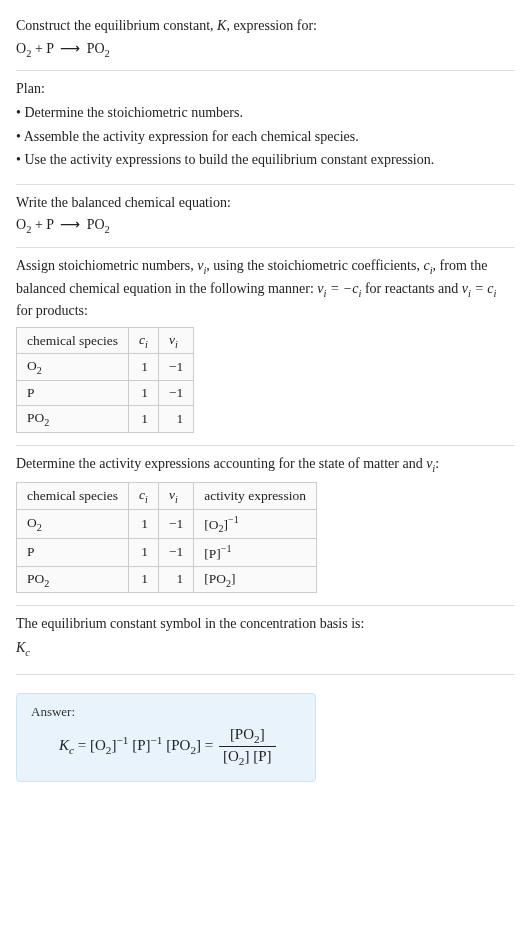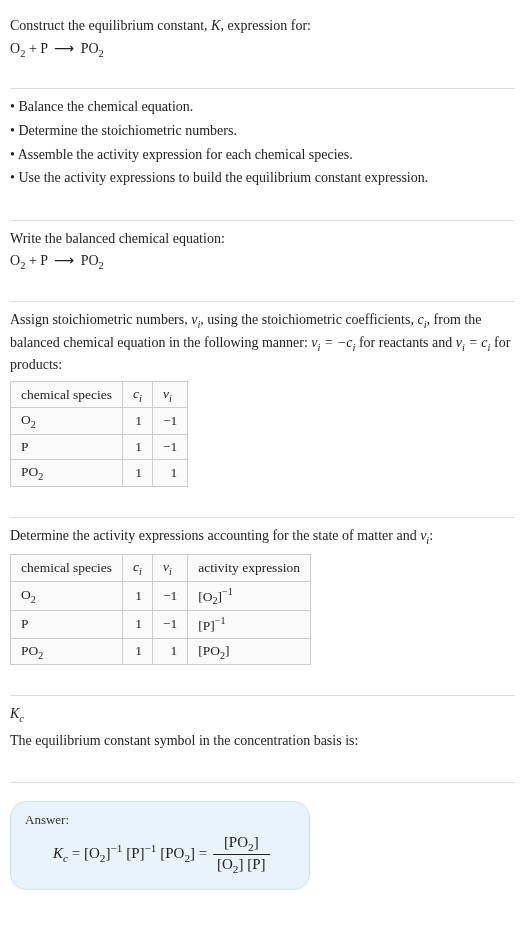--- a/index.html
+++ b/index.html
@@ -5,22 +5,23 @@
     * { box-sizing: border-box; margin: 0; padding: 0; }
     body {
       font-family: Georgia, 'Times New Roman', serif;
       font-size: 14px;
       color: #222;
       width: 525px;
       background: #fff;
       padding: 8px 10px;
     }
     .section {
-      padding: 8px 0 28px;
+      padding: 8px 0 10px;
       border-bottom: 1px solid #ddd;
+      margin-left: 6px;
     }
     .section:last-of-type { border-bottom: none; }
     .line { margin-bottom: 4px; line-height: 1.4; }
     .eqn { margin: 4px 0 2px; }
     sub { font-size: 0.75em; }
     sup { font-size: 0.75em; }
     .arrow { display: inline-block; margin: 0 3px; }
     .ital { font-style: italic; }
     table.data {
       border-collapse: collapse;
@@ -31,21 +32,21 @@
       padding: 4px 10px;
       text-align: left;
       font-weight: normal;
       background: #fafafa;
       font-size: 13.5px;
     }
     table.data td.num { text-align: right; }
     .answer-box {
       background: #e8f3fb;
       border: 1px solid #cde4f2;
-      border-radius: 16px;
+      border-radius: 4px;
       padding: 10px 14px 14px;
       margin-top: 10px;
       display: inline-block;
       min-width: 300px;
     }
     .answer-box .label {
       font-size: 13px;
       margin-bottom: 6px;
       color: #333;
     }
@@ -70,21 +71,21 @@
     <span>Construct the equilibrium constant, </span><span class="ital">K</span><span>, expression for:</span>
   </div>
   <div class="eqn">
     <span><span>O</span><sub>2</sub></span><span> + </span><span>P</span>
     <span class="arrow">⟶</span>
     <span><span>PO</span><sub>2</sub></span>
   </div>
 </div>
 
 <div class="section">
-  <div class="line">• Balance the chemical equation.</div>
+  <div class="line">Plan:</div>
   <div class="line">• Determine the stoichiometric numbers.</div>
   <div class="line">• Assemble the activity expression for each chemical species.</div>
   <div class="line">• Use the activity expressions to build the equilibrium constant expression.</div>
 </div>
 
 <div class="section">
   <div class="line">Write the balanced chemical equation:</div>
   <div class="eqn">
     <span><span>O</span><sub>2</sub></span><span> + </span><span>P</span>
     <span class="arrow">⟶</span>
@@ -150,22 +151,22 @@
       <td><span>PO</span><sub>2</sub></td>
       <td class="num">1</td>
       <td class="num">1</td>
       <td><span>[PO</span><sub>2</sub><span>]</span></td>
     </tr>
   </tbody>
     </table>
 </div>
 
 <div class="section">
+  <div class="line">The equilibrium constant symbol in the concentration basis is:</div>
   <div class="line"><span class="ital">K</span><sub><span class="ital">c</span></sub></div>
-  <div class="line">The equilibrium constant symbol in the concentration basis is:</div>
 </div>
 
 <div class="section" style="border-bottom:none;">
   <div class="answer-box">
     <div class="label">Answer:</div>
     <div class="formula">
       <span class="ital">K</span><sub><span class="ital">c</span></sub><span> = </span><span>[O</span><sub>2</sub><span>]</span><sup>−1</sup><span> </span><span>[P]</span><sup>−1</sup><span> </span><span>[PO</span><sub>2</sub><span>]</span><span> = </span><span class="frac"><span class="num"><span>[PO</span><sub>2</sub><span>]</span></span><span class="den"><span>[O</span><sub>2</sub><span>] [P]</span></span></span>
     </div>
   </div>
 </div>

